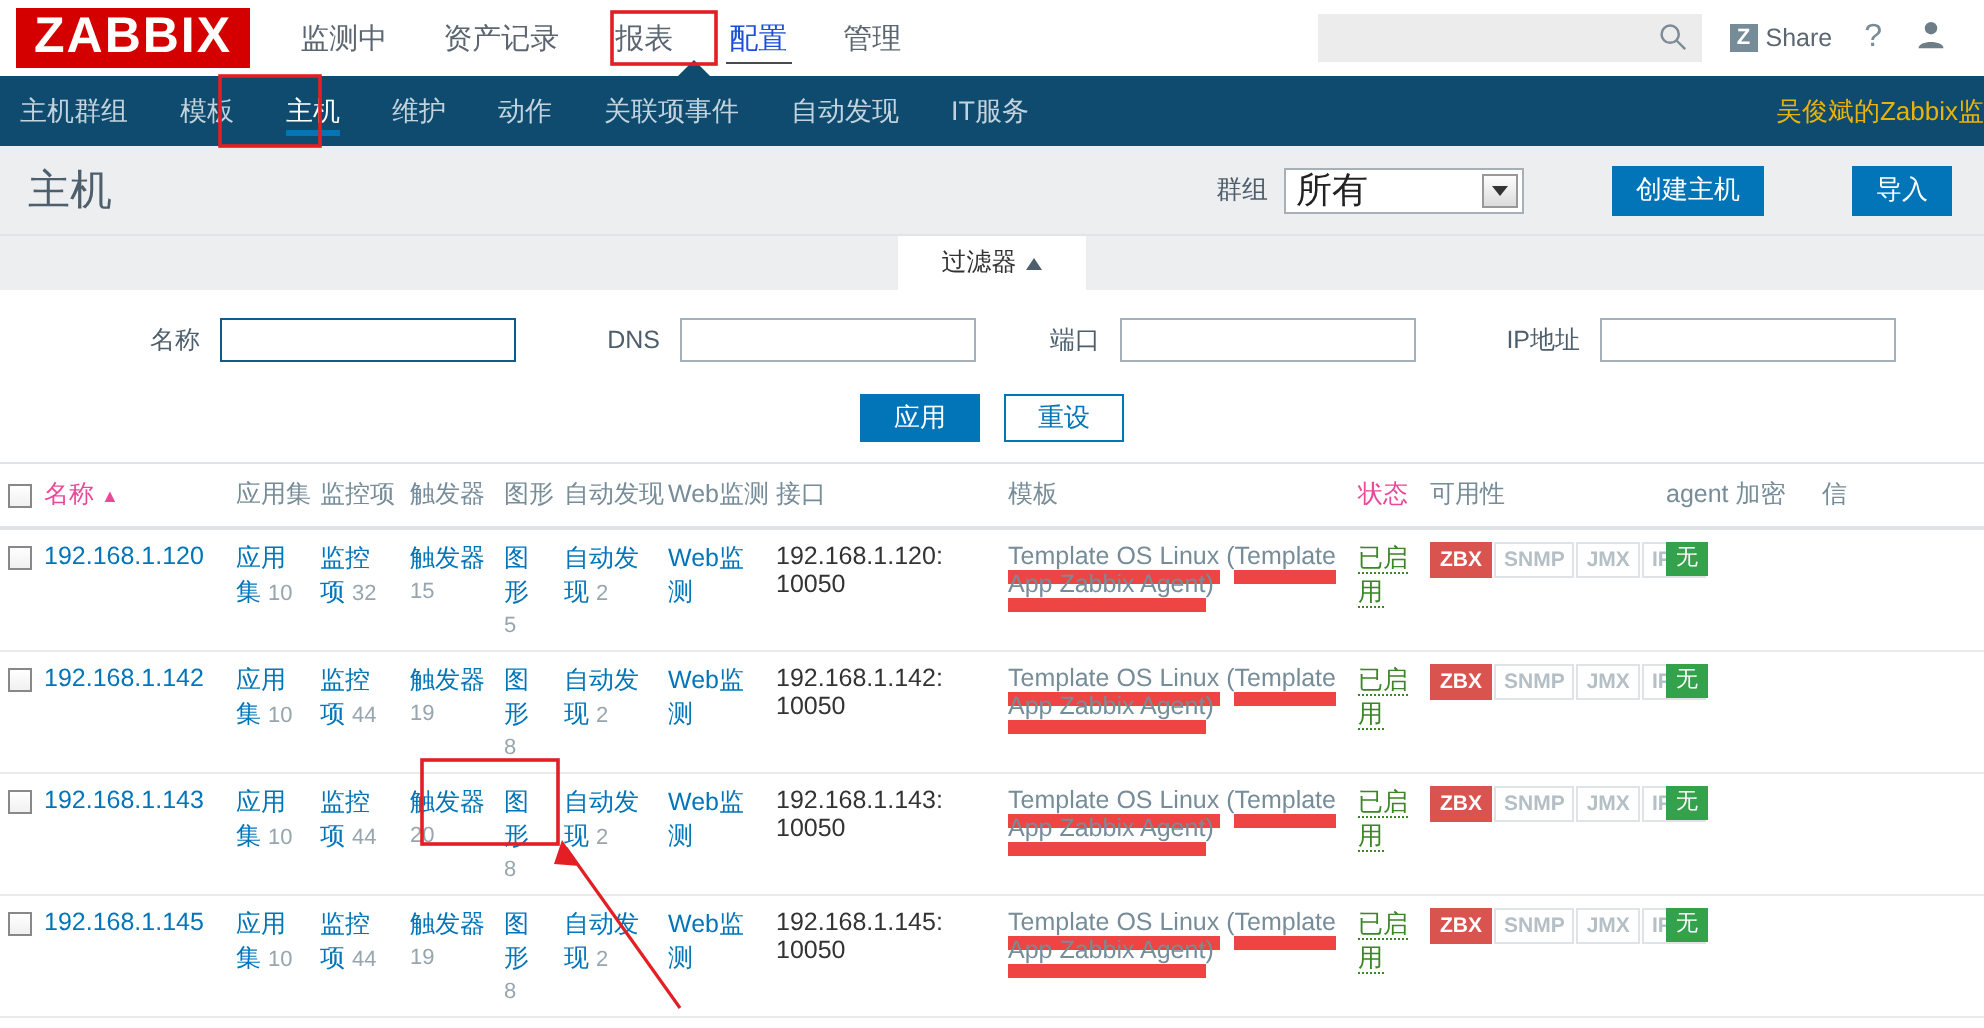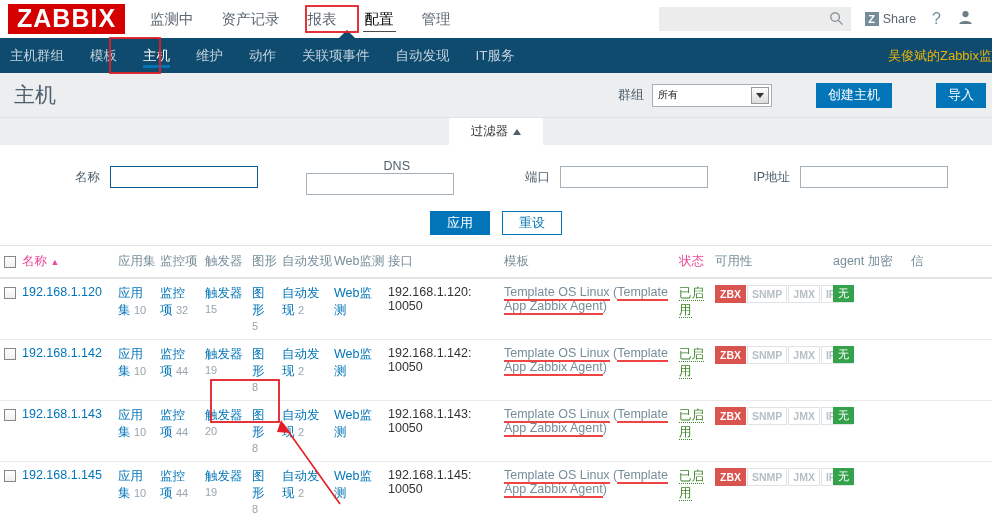--- a/index.html
+++ b/index.html
@@ -28,21 +28,21 @@
     margin-left: 8px;
     line-height: 26px;
     font-family: "Liberation Sans", sans-serif;
     text-align: center;
   }
   .mainnav { display: flex; align-items: center; margin-left: 22px; gap: 22px; }
   .mainnav .mitem {
     font-size: 14.5px; color: #5b6671; cursor: pointer;
     padding: 2px 3px; position: relative; white-space: nowrap;
   }
-  .mainnav .mitem.selected { color: #000000; }
+  .mainnav .mitem.selected { color: #1d4ed8; }
   .mainnav .mitem.selected .udl {
     position: absolute; left: 1px; right: 1px; bottom: -1px;
     height: 1px; background: #4a4a4a;
   }
   .nav-caret {
     position: absolute; left: 338px; bottom: -1px;
     width: 0; height: 0;
     border-left: 9px solid transparent;
     border-right: 9px solid transparent;
     border-bottom: 9px solid #0f4b6e;
@@ -91,27 +91,27 @@
     max-width: 124px;
   }
 
   
   .titlebar {
     height: 45px; background: #eceef0;
     display: flex; align-items: center; position: relative;
     border-bottom: 1px solid #dfe4e7;
   }
   .ptitle { font-size: 21px; color: #4d5f6d; margin-left: 14px; font-weight: normal; }
-  .tb-right { margin-left: auto; display: flex; align-items: center; gap: 8px; padding-right: 6px; justify-content: center; }
+  .tb-right { margin-left: auto; display: flex; align-items: center; gap: 8px; padding-right: 16px; justify-content: center; }
   .grp-label { color: #4d5f6d; font-size: 13px; }
   .sel-wrap {
     width: 120px; height: 23px; background: #ffffff; border: 1px solid #a5b0b8;
     display: flex; align-items: center; position: relative; cursor: pointer;
   }
-  .sel-wrap .seltext { font-size: 10px; color: #222; padding-left: 5px; }
+  .sel-wrap .seltext { font-size: 18px; color: #222; padding-left: 5px; }
   .sel-arrow {
     position: absolute; right: 2px; top: 2px; width: 18px; height: 17px;
     background: linear-gradient(#fdfdfd,#dcdcdc); border: 1px solid #999;
     display: flex; align-items: center; justify-content: center;
   }
   .sel-arrow i {
     width: 0; height: 0; border-left: 4px solid transparent;
     border-right: 4px solid transparent; border-top: 5px solid #333;
   }
   .btn-blue {
@@ -173,21 +173,21 @@
     border-bottom: 1px solid #e8eaec; color: #333;
   }
   .cb {
     width: 12px; height: 12px; border: 1px solid #888;
     background: linear-gradient(#ffffff,#f0f0f0); display: inline-block;
     cursor: pointer; vertical-align: middle;
   }
   a.lk { color: #0275b8; text-decoration: none; cursor: pointer; }
   .cnt { color: #97a5ae; font-size: 11px; }
   .tmpl { color: #768d99; }
-  a.tmpl-lk { color: #768d99; text-decoration: none; border-bottom: 2px solid #ef4444; cursor: pointer; }
+  a.tmpl-lk { color: #768d99; text-decoration: none; border-bottom: 7px solid #ef4444; cursor: pointer; }
   .st-enabled { color: #3c8528; border-bottom: 1px dotted #3c8528; cursor: pointer; }
   .avgroup { display: flex; gap: 1px; }
   .avtag {
     font-size: 10.5px; font-weight: bold; padding: 2px 4px 2px 4px;
     line-height: 12px; color: #b5bfc6; background: #ffffff;
     border: 1px solid #dfe3e6;
   }
   .avtag.red { background: #d9534f; color: #ffffff; border: 1px solid #d9534f; }
   .enc-none {
     display: inline-block; font-size: 11px; color: #ffffff;
@@ -309,21 +309,21 @@
         <span class="tri-up"></span>
       </div>
     </div>
 
     <div class="filter-body">
       <div class="frow">
         <div class="fcell" style="width:260px;">
           <span class="flabel" style="width:100px;">名称</span>
           <input class="finput focused" type="text" value="" style="width: 148px; margin-left: 10px;" placeholder="">
         </div>
-        <div class="fcell" style="width:230px;flex-direction:column;">
+        <div class="fcell" style="width:230px;">
           <span class="flabel" style="width:70px;">DNS</span>
           <input class="finput" type="text" value="" style="width: 148px; margin-left: 10px;" placeholder="">
         </div>
         <div class="fcell" style="width:230px;">
           <span class="flabel" style="width:60px;">端口</span>
           <input class="finput" type="text" value="" style="width: 148px; margin-left: 10px;" placeholder="">
         </div>
         <div class="fcell" style="width:235px;">
           <span class="flabel" style="width:70px;">IP地址</span>
           <input class="finput" type="text" value="" style="width: 148px; margin-left: 10px;" placeholder="">

